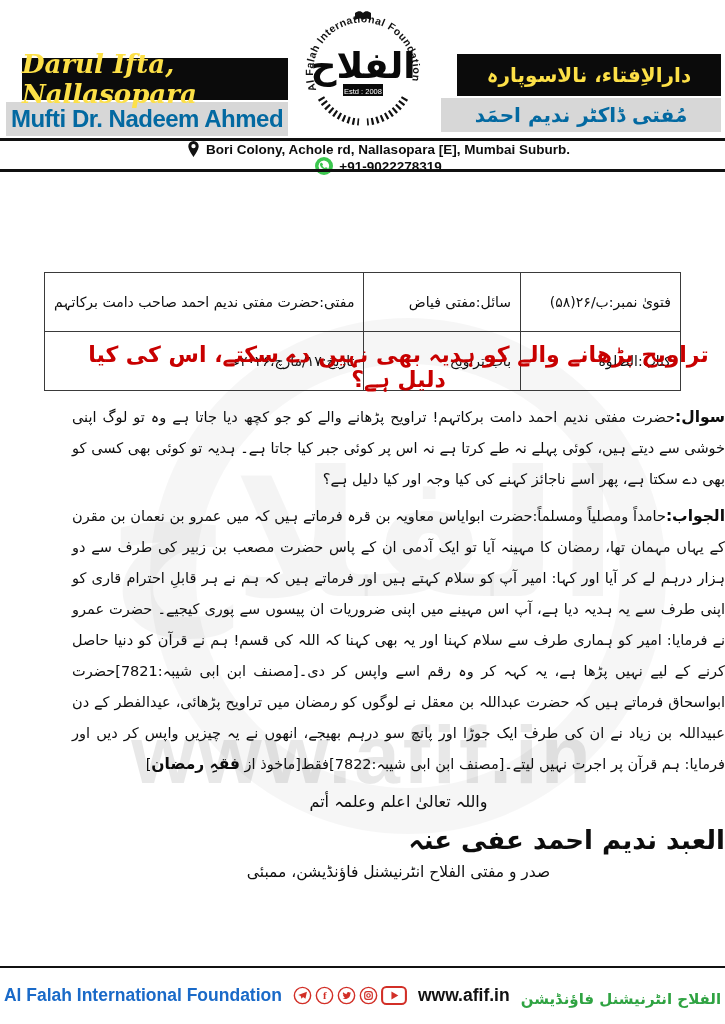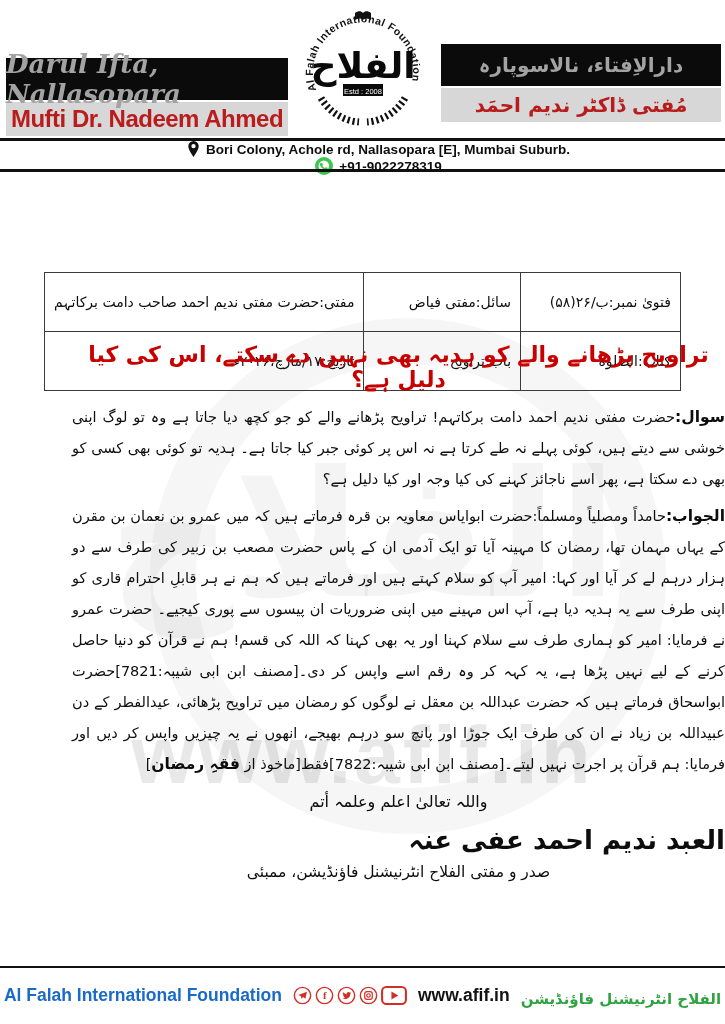--- a/index.html
+++ b/index.html
@@ -14,24 +14,24 @@
     border-radius:50%; border:46px solid rgba(0,0,0,0.035); z-index:0; }
   .wm-callig { position:absolute; top:356px; left:0; width:725px; text-align:center;
     font-size:175px; line-height:360px; font-weight:bold; color:rgba(0,0,0,0.045);
     direction:rtl; z-index:0; }
   .wm-web { position:absolute; top:708px; left:0; width:725px; text-align:center;
     font-family:"Liberation Sans", sans-serif; font-weight:bold; font-size:82px;
     letter-spacing:3px; color:rgba(0,0,0,0.09); z-index:0; }
 
   
   .hdr-left { position:absolute; left:6px; top:58px; width:282px; z-index:2; }
-  .hdr-right { position:absolute; right:4px; top:44px; width:280px; z-index:2; }
-  .bar-black { background:#0b0b0b; color:#a3a3a3; height:42px; display:flex;
-    align-items:center; justify-content:center; }
-  .bar-gray { background:#d7d7d7; color:#b91c1c; height:34px; margin-top:2px;
+  .hdr-right { position:absolute; right:4px; top:54px; width:280px; z-index:2; }
+  .bar-black { background:#0b0b0b; color:#fde047; height:42px; display:flex;
+    align-items:center; justify-content:center;margin-left:16px; }
+  .bar-gray { background:#d7d7d7; color:#0369a1; height:34px; margin-top:2px;
     display:flex; align-items:center; justify-content:center; font-weight:bold; }
   .script-en { font-family:"DejaVu Serif", serif; font-style:italic; font-weight:bold; font-size:26px; }
   .bold-en { font-family:"Liberation Sans", sans-serif; font-size:24px; letter-spacing:-0.5px; }
   .urdu-w { direction:rtl; font-size:20px; font-weight:bold; }
   .urdu-g { direction:rtl; font-size:20px; font-weight:bold; }
 
   .logo { position:absolute; left:297px; top:4px; width:132px; height:132px; z-index:3; }
 
   .rule { position:absolute; left:0; width:725px; background:#101010; z-index:2; }
   .rule-a { top:138px; height:3px; }

